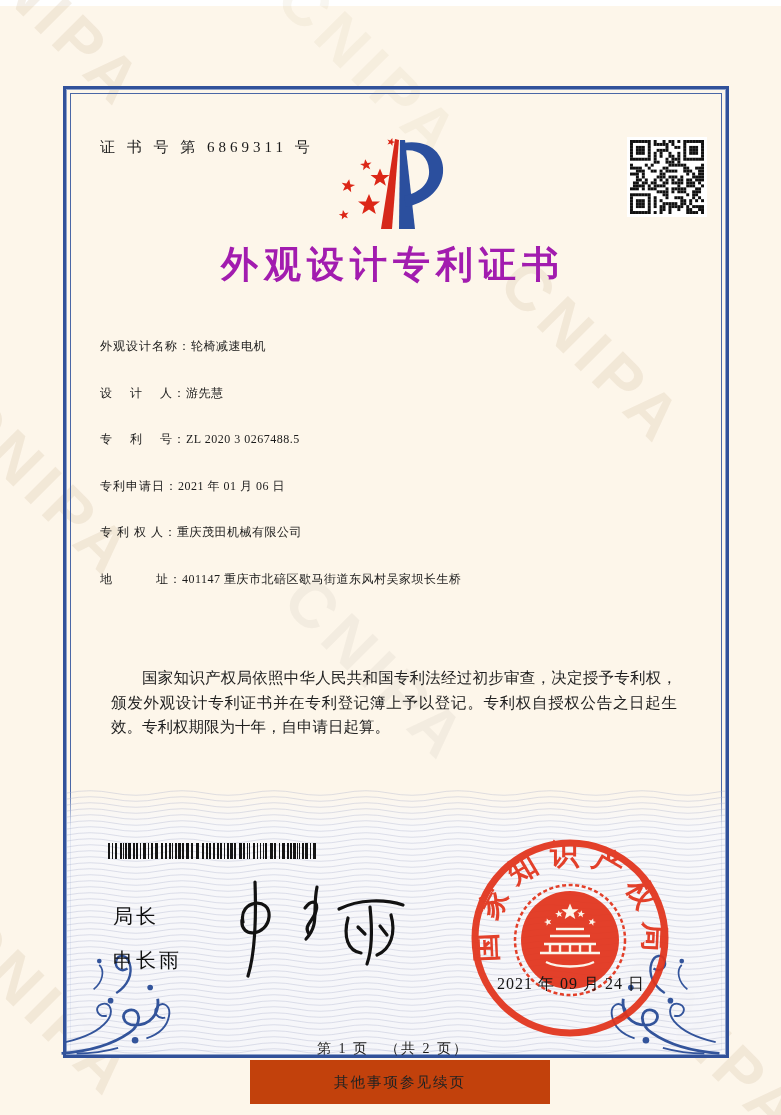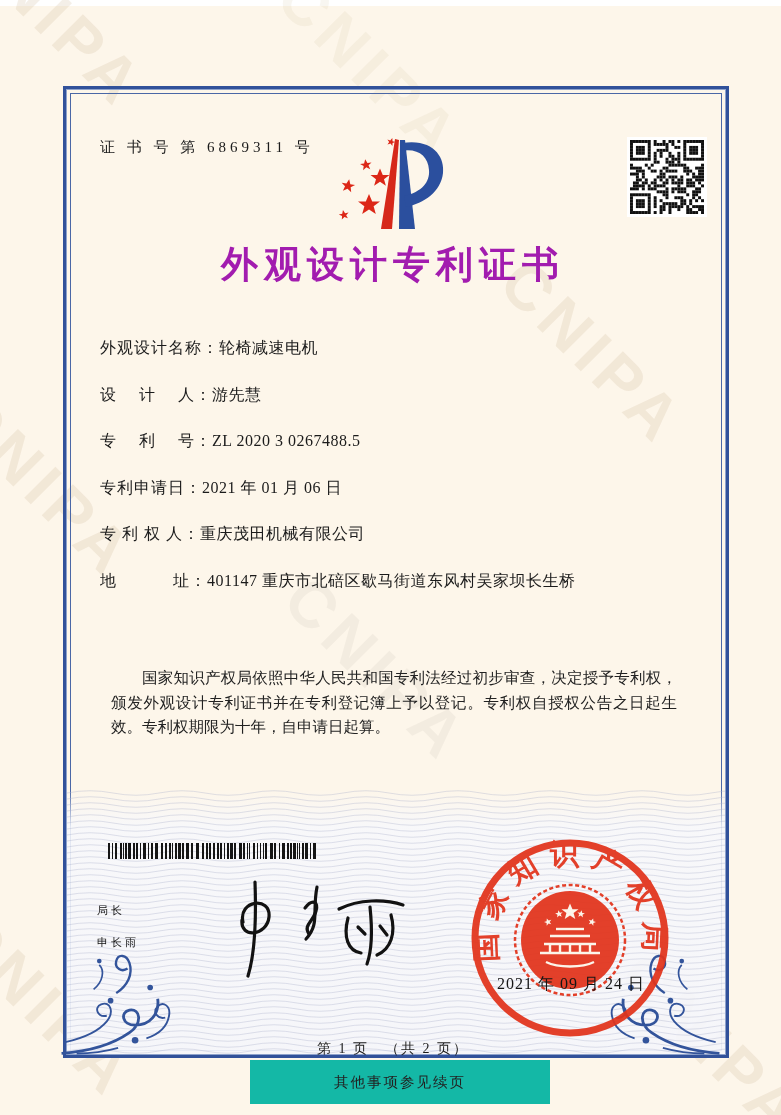--- a/index.html
+++ b/index.html
@@ -27,44 +27,44 @@
 
   .certno{position:absolute;left:100px;top:138px;font-size:15px;letter-spacing:4px;z-index:2;}
   .qr{position:absolute;left:627px;top:137px;width:80px;height:80px;background:#ffffff;
       padding:3px;box-sizing:border-box;z-index:2;}
   .logo{position:absolute;left:333px;top:126px;width:150px;height:118px;z-index:2;}
 
   .title{position:absolute;left:63px;top:240px;width:660px;text-align:center;
          font-size:37px;font-weight:bold;letter-spacing:6px;color:#a21caf;z-index:2;}
 
   .fields{position:absolute;left:100px;top:338px;width:596px;z-index:2;}
-  .frow{margin-bottom:26.5px;font-size:16px;height:20px;}
+  .frow{margin-bottom:26.5px;font-size:12px;height:20px;}
   .flab{white-space:pre;letter-spacing:1px;}
   .fval{letter-spacing:0.5px;}
   .grant .half1{display:inline-block;width:305px;}
 
   .paras{position:absolute;left:99px;top:654px;width:590px;z-index:2;
          font-size:15.5px;line-height:24.6px;text-align:justify;color:#222;}
   .paras p{margin:12px;text-indent:2em;}
 
   .barcode{position:absolute;left:108px;top:843px;width:212px;height:16px;z-index:2;}
 
-  .signer{position:absolute;left:97px;top:903px;z-index:2;
-          font-family:"Liberation Sans","DejaVu Sans",sans-serif;font-size:11px;letter-spacing:3px;color:#111;}
+  .signer{position:absolute;left:113px;top:903px;z-index:2;
+          font-family:"Liberation Sans","DejaVu Sans",sans-serif;font-size:20px;letter-spacing:3px;color:#111;}
   .signer .nm{margin-top:17px;}
   .autograph{position:absolute;left:213px;top:874px;width:220px;height:110px;z-index:3;}
 
   .seal{position:absolute;left:466px;top:834px;width:208px;height:208px;z-index:4;opacity:0.93;}
   .sealdate{position:absolute;left:486px;top:974px;width:170px;text-align:center;z-index:5;
             font-size:16px;letter-spacing:1px;color:#151515;}
 
   .pageinfo{position:absolute;left:63px;top:1022px;width:660px;text-align:center;
             font-size:14px;letter-spacing:2px;z-index:2;margin-top:18px;}
 
-  .notebox{position:absolute;left:250px;top:1060px;width:300px;height:44px;background:#14b8a6;
+  .notebox{position:absolute;left:250px;top:1060px;width:300px;height:44px;background:#c2410c;
            z-index:2;display:flex;align-items:center;justify-content:center;}
   .note{font-size:14.5px;letter-spacing:2px;color:#222;}
 </style>
 </head>
 <body>
 
 <div class="page">
   <div class="topstrip"></div>
 
   <div class="wm" style="left:-62px;top:-22px;">CNIPA</div>

